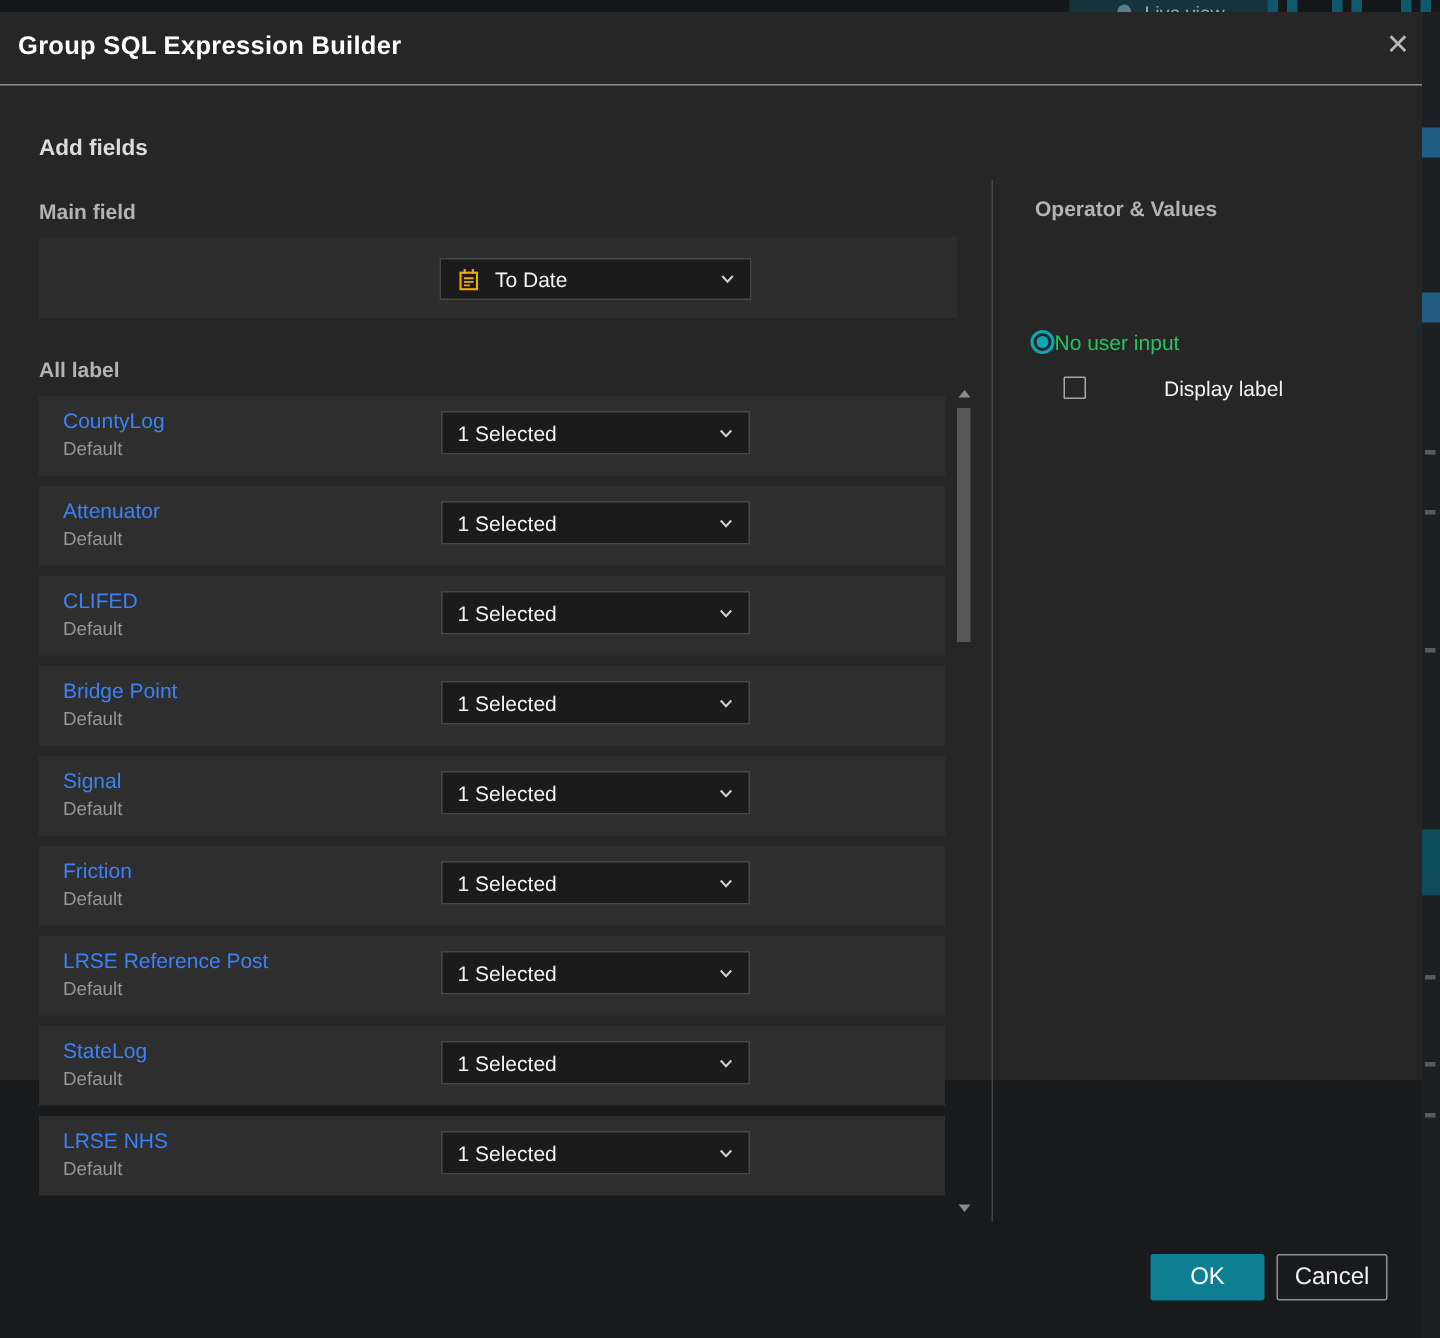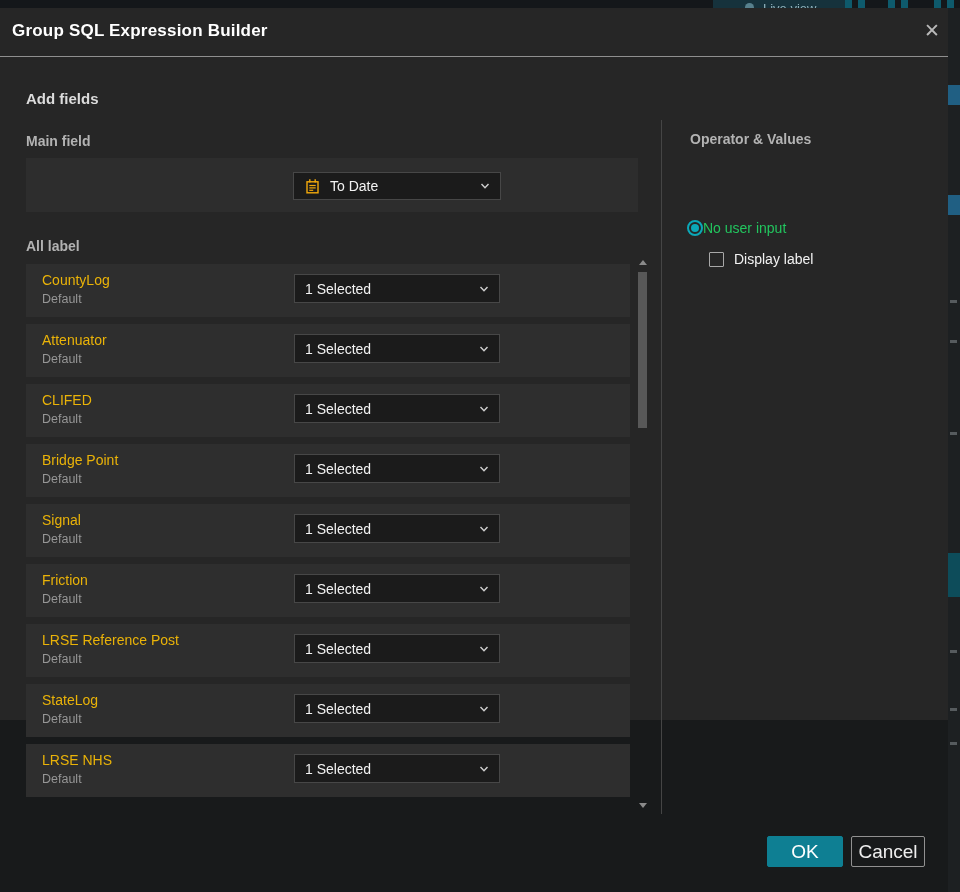--- a/index.html
+++ b/index.html
@@ -34,48 +34,48 @@
     display:flex; align-items:center; padding:0 10px; cursor:pointer; }
   .dropdown .dd-value { font-size:14px; color:#f2f2f2; flex:1; white-space:nowrap; overflow:hidden; }
   .chevron { width:10px; height:10px; flex:none; margin-left:8px; }
   .chevron svg { display:block; }
 
   .cal-icon { width:17px; height:17px; margin-right:9px; flex:none; }
 
   
   .rows { position:absolute; left:26px; top:256px; width:604px; }
   .field-row { position:relative; width:604px; height:53px; background:#2e2e2e; margin-bottom:7px; }
-  .row-name { position:absolute; left:16px; top:8px; font-size:14px; color:#eab308; }
+  .row-name { position:absolute; left:16px; top:8px; font-size:14px; color:#3b82f6; }
   .row-sub { position:absolute; left:16px; top:28px; font-size:12.5px; color:#969696; }
   .row-dd { left:268px; top:10px; width:206px; height:29px; }
 
   
   .scrollbar { position:absolute; left:637px; top:250px; width:12px; height:552px; }
   .sb-arrow { position:absolute; left:2px; width:0; height:0; border-left:4px solid transparent; border-right:4px solid transparent; cursor:pointer; }
   .sb-arrow.up { top:2px; border-bottom:5px solid #8a8a8a; }
   .sb-arrow.down { bottom:2px; border-top:5px solid #8a8a8a; }
   .sb-thumb { position:absolute; left:1px; top:14px; width:9px; height:156px; background:#585858; cursor:grab; }
 
   
   .v-divider { position:absolute; left:661px; top:112px; width:1px; height:694px; background:#454545; }
 
   
   .op-dd { left:690px; top:150px; width:236px; }
   .radio-row { position:absolute; left:687px; top:212px; display:flex; align-items:center; cursor:pointer; }
   .radio-outer { width:16px; height:16px; border:2px solid #0ba8b8; border-radius:50%; background:#262626;
     display:flex; align-items:center; justify-content:center; flex:none; }
   .radio-inner { width:8px; height:8px; border-radius:50%; background:#0ba8b8; }
   .radio-label { margin-left:0; font-size:14px; color:#22c55e; }
-  .check-row { position:absolute; left:709px; top:243px; display:flex; align-items:flex-end; cursor:pointer; }
+  .check-row { position:absolute; left:709px; top:243px; display:flex; align-items:flex-start; cursor:pointer;gap:42px; }
   .checkbox { width:15px; height:15px; border:1.5px solid #a8a8a8; border-radius:1px; background:transparent; flex:none; }
   .check-label { margin-left:10px; font-size:14px; color:#f2f2f2; }
 
   
   .btn { position:absolute; top:828px; height:31px; display:flex; align-items:center; justify-content:center;
-    font-size:19px; border-radius:2px; cursor:pointer; }
+    font-size:16px; border-radius:2px; cursor:pointer; }
   .btn-ok { left:767px; width:76px; background:#0e7f93; color:#ffffff; border:1px solid #0e7f93; }
   .btn-cancel { left:851px; width:74px; background:transparent; color:#efefef; border:1px solid #919191; }
 </style>
 </head>
 <body>
 
 <div class="backdrop-strip">
   <div class="live-chip">
     <span class="live-dot"></span>
     <span class="live-text">Live view</span>

